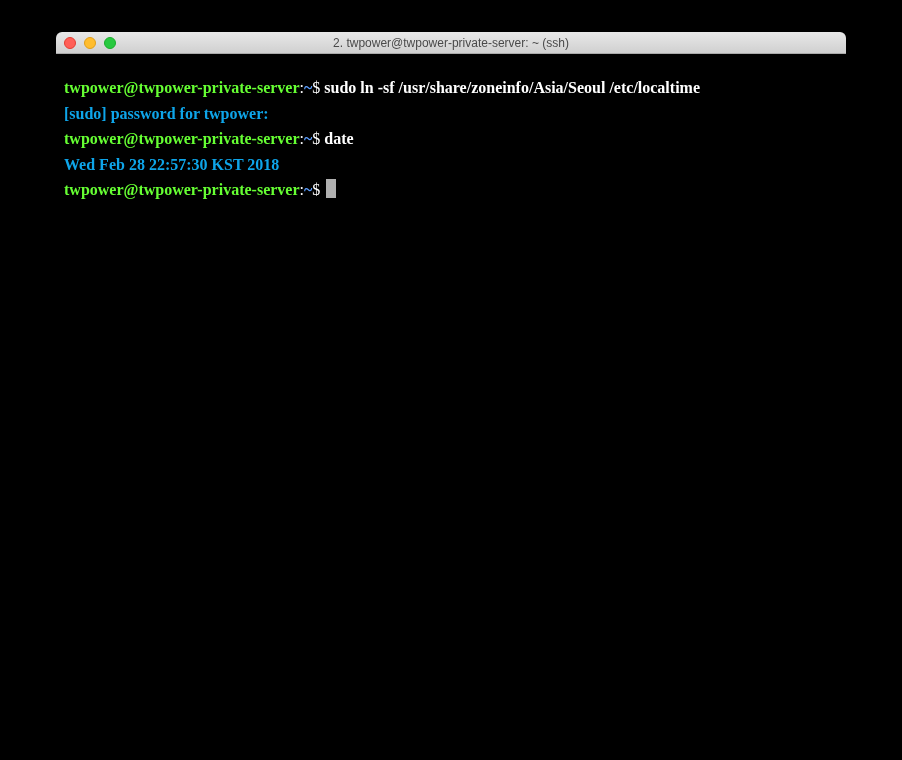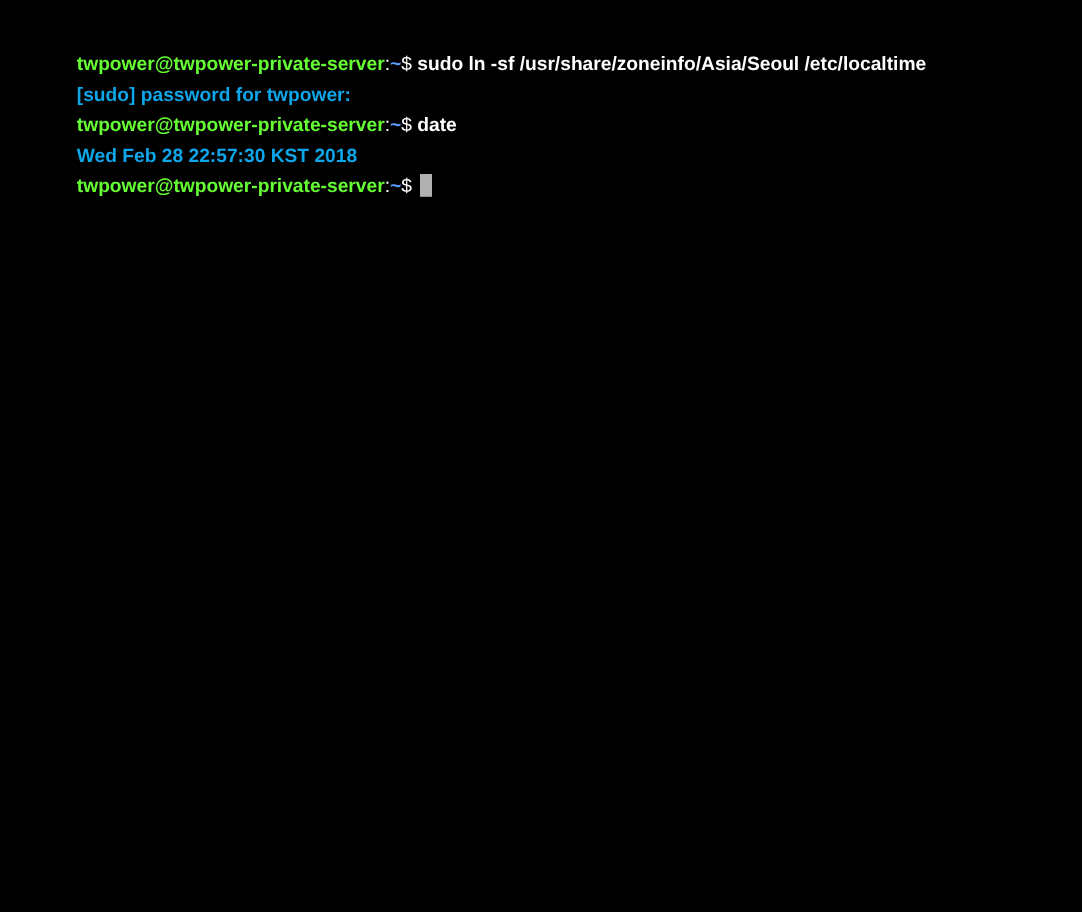--- a/index.html
+++ b/index.html
@@ -60,22 +60,22 @@
       position: absolute;
       left: 50%;
       transform: translateX(-50%);
       font-family: -apple-system, "Helvetica Neue", Arial, sans-serif;
       font-size: 12px;
       color: #4a4a4a;
     }
     .terminal-body {
       flex: 1;
       background: #000;
-      padding: 9px 8px;
-      font-family: Liberation Sans, sans-serif;
+      padding: 21px 8px;
+      font-family: Liberation Serif, serif;
       font-size: 16px;
       line-height: 1.6;
       color: #fff;
       white-space: pre-wrap;
       word-break: break-all;
     }
     .prompt-user {
       color: #66ff33;
       font-weight: bold;
     }
@@ -106,14 +106,22 @@
       margin-left: 2px;
     }
     .line {
       display: block;
     }
   </style>
 </head>
 <body>
 
 <div class="terminal-window">
+  <div class="title-bar">
+    <div class="traffic-lights">
+      <div class="traffic-light close"></div>
+      <div class="traffic-light minimize"></div>
+      <div class="traffic-light maximize"></div>
+    </div>
+    <div class="window-title">2. twpower@twpower-private-server: ~ (ssh)</div>
+  </div>
   <div class="terminal-body"><span class="line"><span class="prompt-user">twpower@twpower-private-server</span><span class="prompt-sep">:</span><span class="prompt-path">~</span><span class="prompt-dollar">$</span><span class="command"> <span>sudo ln -sf /usr/share/zoneinfo/Asia/Seoul /etc/localtime</span></span></span><span class="line"><span class="output">[sudo] password for twpower:</span></span><span class="line"><span class="prompt-user">twpower@twpower-private-server</span><span class="prompt-sep">:</span><span class="prompt-path">~</span><span class="prompt-dollar">$</span><span class="command"> <span>date</span></span></span><span class="line"><span class="output">Wed Feb 28 22:57:30 KST 2018</span></span><span class="line"><span class="prompt-user">twpower@twpower-private-server</span><span class="prompt-sep">:</span><span class="prompt-path">~</span><span class="prompt-dollar">$</span> <span class="cursor"></span></span></div>
 </div>
 
 </body></html>

